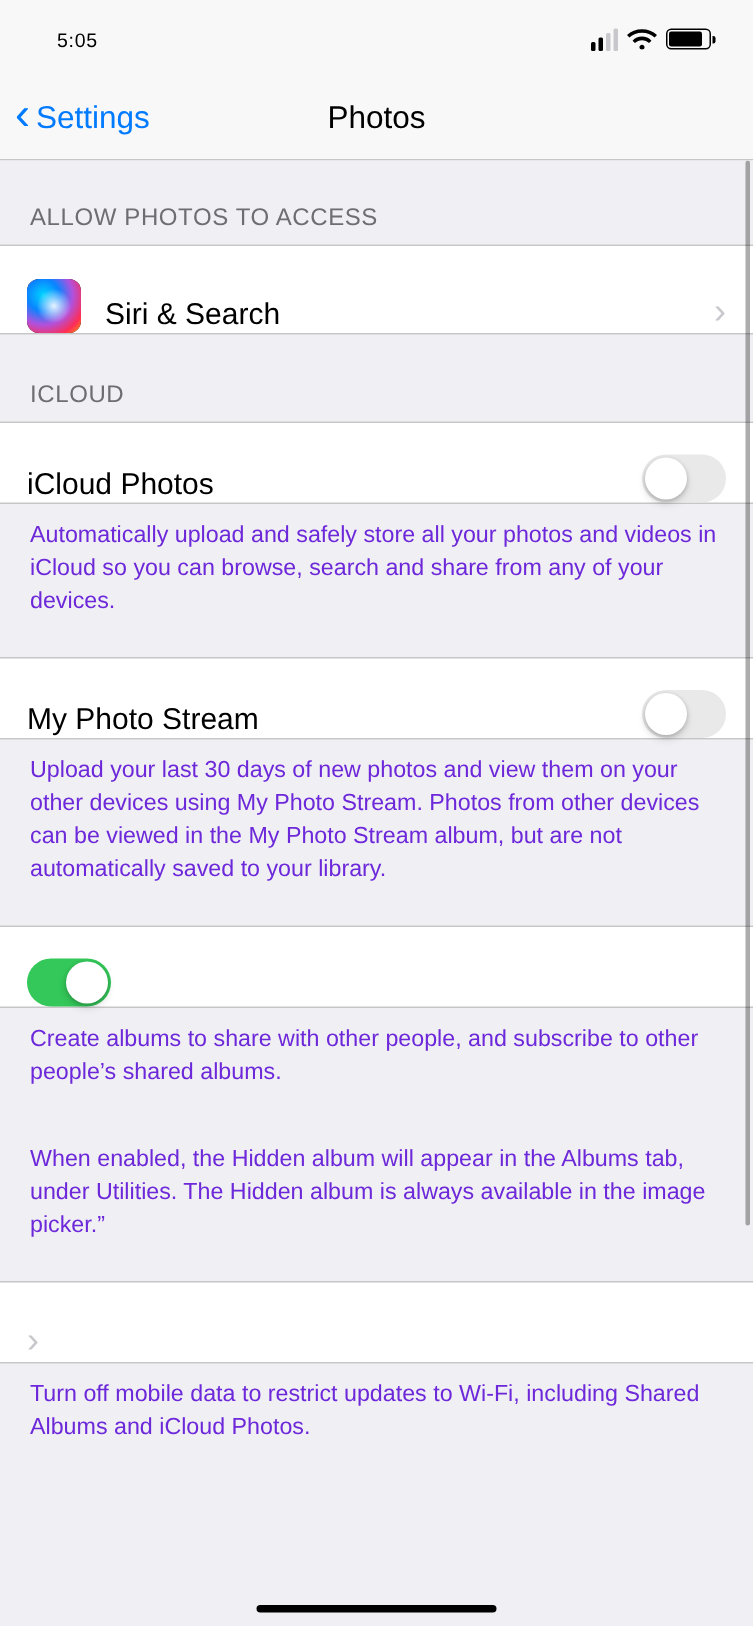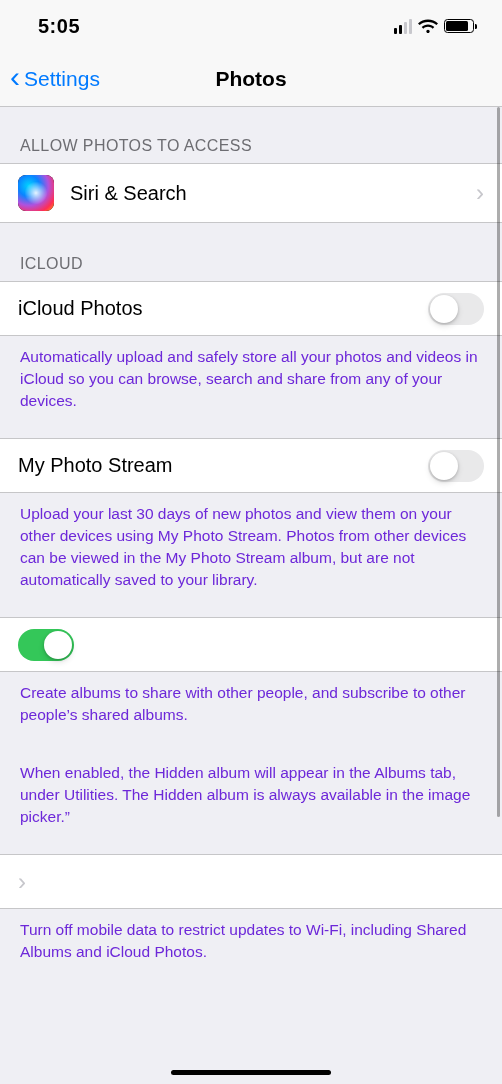--- a/index.html
+++ b/index.html
@@ -1,35 +1,35 @@
 <!DOCTYPE html>
 <html><head>
   <meta charset="utf-8">
   <style>
     *{box-sizing:border-box;margin:0;padding:0;-webkit-font-smoothing:antialiased}
     body{width:502px;height:1084px;background:#fff;font-family:-apple-system,'SF Pro Text','Helvetica Neue',Helvetica,Arial,sans-serif;overflow:hidden;position:relative}
     .status-bar{height:52px;display:flex;align-items:center;justify-content:space-between;padding:0 28px 0 38px;background:#f8f8f8}
-    .status-time{font-size:20px;font-weight:700;letter-spacing:0.5px}
+    .status-time{font-size:13px;font-weight:400;letter-spacing:0.5px}
     .status-icons{display:flex;align-items:center;gap:6px}
     .cell-bars{display:flex;align-items:flex-end;gap:1.5px}
     .cb{width:3.5px;background:#000;border-radius:1px}
     .cb1{height:6px}.cb2{height:9px}.cb3{height:12px;background:#c7c7cc}.cb4{height:15px;background:#c7c7cc}
     .wifi{width:20px;height:14px}
     .battery{width:30px;height:14px;border:1.5px solid #000;border-radius:3.5px;position:relative}
     .battery::after{content:"";position:absolute;right:-4px;top:3.5px;width:2.5px;height:5px;background:#000;border-radius:0 1.5px 1.5px 0}
     .battery-fill{position:absolute;left:1px;top:1px;bottom:1px;width:80%;background:#000;border-radius:1.5px}
     .nav-bar{height:55px;display:flex;align-items:center;background:#f8f8f8;position:relative;border-bottom:0.5px solid #c6c6c8}
     .nav-back{display:flex;align-items:center;color:#007aff;font-size:21px;padding-left:10px;gap:4px}
     .chev-back{font-size:30px;font-weight:500;line-height:1;position:relative;top:-2px}
-    .nav-title{position:absolute;left:0;right:0;text-align:center;font-size:21px;font-weight:700;pointer-events:none}
+    .nav-title{position:absolute;left:0;right:0;text-align:center;font-size:21px;font-weight:400;pointer-events:none}
     .content{background:#efeff4;height:calc(1084px - 52px - 55px);overflow-y:auto;position:relative}
     .scroll-ind{position:absolute;right:2px;top:0;width:3px;height:710px;background:rgba(0,0,0,0.32);border-radius:2px}
     .section-header{padding:32px 20px 8px;font-size:16px;color:#6d6d72;letter-spacing:0.4px}
     .section-header.first{padding-top:30px}
-    .row{background:#fff;min-height:55px;display:flex;align-items:center;padding:0 18px;border-top:0.5px solid #c6c6c8;border-bottom:0.5px solid #c6c6c8;font-size:20px;color:#000}
+    .row{background:#fff;min-height:55px;display:flex;align-items:flex-end;padding:0 18px;border-top:0.5px solid #c6c6c8;border-bottom:0.5px solid #c6c6c8;font-size:20px;color:#000}
     .row.tall{min-height:60px}
     .row-icon{width:36px;height:36px;border-radius:8px;margin-right:16px;background:#000;position:relative;overflow:hidden}
     .siri-a{position:absolute;inset:0;background:radial-gradient(circle at 30% 30%,#00d4ff 0%,#0a84ff 30%,#af52de 55%,#ff2d55 80%,#ff9f0a 100%)}
     .siri-b{position:absolute;inset:0;background:radial-gradient(circle at 50% 50%,rgba(255,255,255,0.9) 0%,transparent 45%);mix-blend-mode:screen}
     .row-label{flex:1}
     .chev-right{color:#c7c7cc;font-size:24px;font-weight:300}
     .toggle{width:56px;height:32px;border-radius:16px;position:relative;flex-shrink:0}
     .toggle.off{background:#e9e9ea}
     .toggle.on{background:#34c759}
     .knob{position:absolute;top:2px;width:28px;height:28px;background:#fff;border-radius:50%;box-shadow:0 1px 3px rgba(0,0,0,0.2),0 3px 6px rgba(0,0,0,0.12)}

